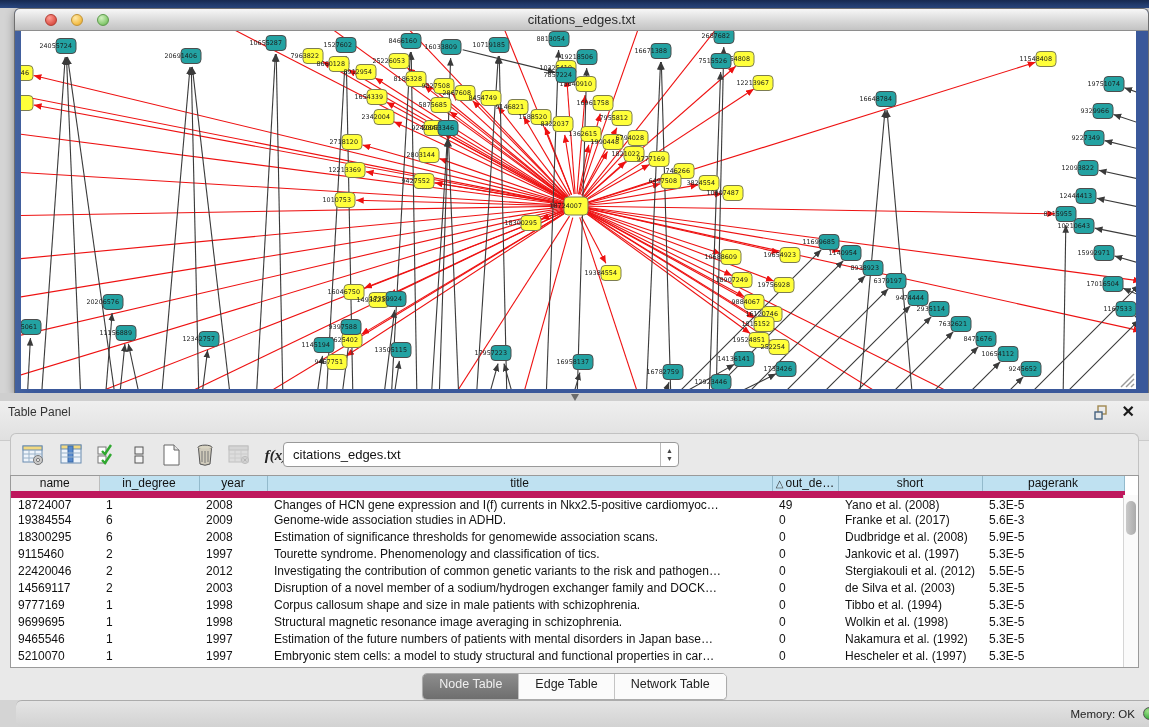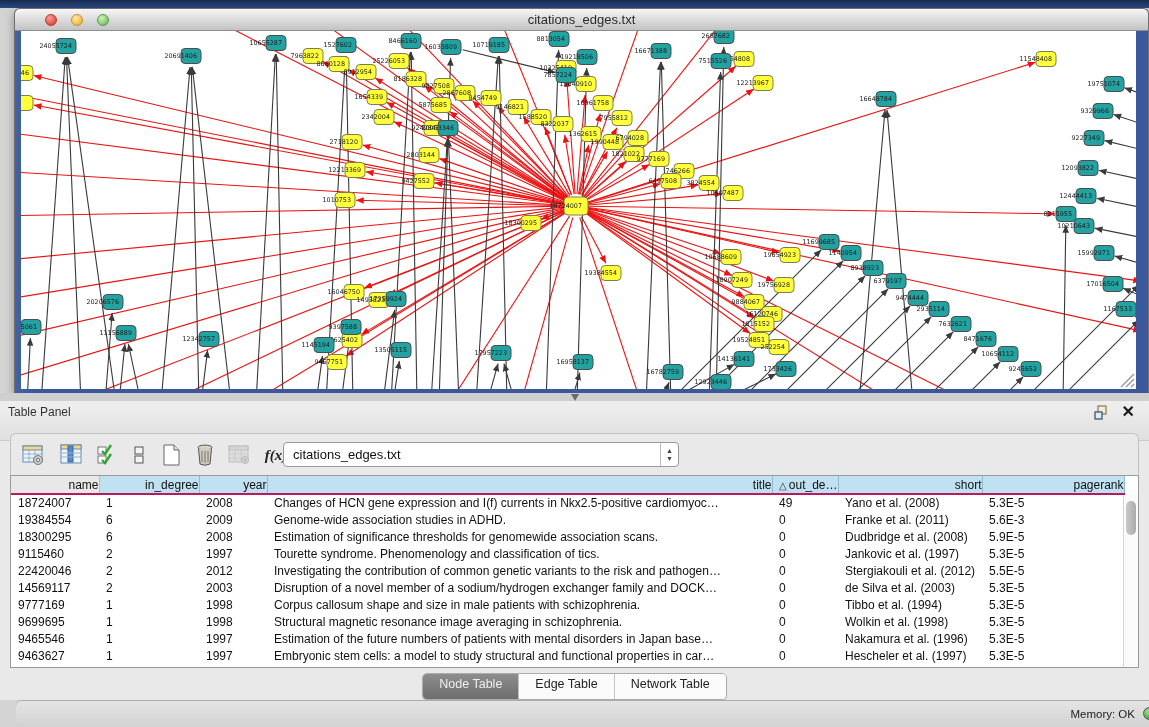--- a/index.html
+++ b/index.html
@@ -47,22 +47,22 @@
   .fx { font-family:"Liberation Serif", serif; font-style:italic; font-weight:bold; font-size:15px; color:#222; }
   .combo { position:absolute; left:272px; top:8px; width:396px; height:25px; background:#fff;
     border:1px solid #999; border-radius:4px; font-size:13px; color:#111; }
   .combo .val { position:absolute; left:9px; top:4px; }
   .combo .step { position:absolute; right:0; top:0; width:18px; height:23px; border-left:1px solid #bbb;
     font-size:7px; line-height:8px; text-align:center; color:#444; padding-top:4px; }
 
   .tp-table { position:absolute; left:10px; top:74px; width:1129px; height:193px;
     background:#fff; border:1px solid #9a9a9a; overflow:hidden; }
   table.grid { border-collapse:collapse; table-layout:fixed; width:1113px; font-size:12px; }
-  .grid th { height:18px; font-weight:normal; text-align:right; color:#111;
-    background:#bfe1f1; border-right:1px solid #93bacc; border-bottom:2px solid #be185d; overflow:hidden; white-space:nowrap; }
+  .grid th { height:18px; font-weight:normal; text-align:center; color:#111;
+    background:#bfe1f1; border-right:1px solid #93bacc; border-bottom:7px solid #be185d; overflow:hidden; white-space:nowrap; }
   .grid th.gray { background:#e8e8e8; border-right:1px solid #bdbdbd; }
   .grid td { height:17px; padding:0 4px 0 7px; color:#111; white-space:nowrap; overflow:hidden;
     text-overflow:clip; }
   .sort-tri { font-size:10px; color:#333; margin-right:2px; }
   .vscroll { position:absolute; right:0; top:19px; bottom:0; width:15px; background:#fafafa; border-left:1px solid #d5d5d5; }
   .vthumb { position:absolute; left:2px; top:6px; width:10px; height:34px; background:linear-gradient(90deg,#c9c9c9,#ababab); border-radius:6px; }
 
   .tp-tabs { position:absolute; left:0; right:0; top:272px; height:23px; text-align:center; }
   .seg-wrap { display:inline-flex; border:1px solid #ababab; border-radius:5px; overflow:hidden;
     background:#fbfbfb; box-shadow:0 1px 1px rgba(0,0,0,.15); }
@@ -772,21 +772,21 @@
             <td>49</td>
             <td>Yano et al. (2008)</td>
             <td>5.3E-5</td>
           </tr>
           <tr>
             <td>19384554</td>
             <td>6</td>
             <td>2009</td>
             <td>Genome-wide association studies in ADHD.</td>
             <td>0</td>
-            <td>Franke et al. (2011)</td>
+            <td>Franke et al. (2017)</td>
             <td>5.6E-3</td>
           </tr>
           <tr>
             <td>18300295</td>
             <td>6</td>
             <td>2008</td>
             <td>Estimation of significance thresholds for genomewide association scans.</td>
             <td>0</td>
             <td>Dudbridge et al. (2008)</td>
             <td>5.9E-5</td>
@@ -835,25 +835,25 @@
             <td>0</td>
             <td>Wolkin et al. (1998)</td>
             <td>5.3E-5</td>
           </tr>
           <tr>
             <td>9465546</td>
             <td>1</td>
             <td>1997</td>
             <td>Estimation of the future numbers of patients with mental disorders in Japan base…</td>
             <td>0</td>
-            <td>Nakamura et al. (1996)</td>
+            <td>Nakamura et al. (1992)</td>
             <td>5.3E-5</td>
           </tr>
           <tr>
-            <td>9463627</td>
+            <td>5210070</td>
             <td>1</td>
             <td>1997</td>
             <td>Embryonic stem cells: a model to study structural and functional properties in car…</td>
             <td>0</td>
             <td>Hescheler et al. (1997)</td>
             <td>5.3E-5</td>
           </tr>
         </tbody>
     </table>
     <div class="vscroll">

